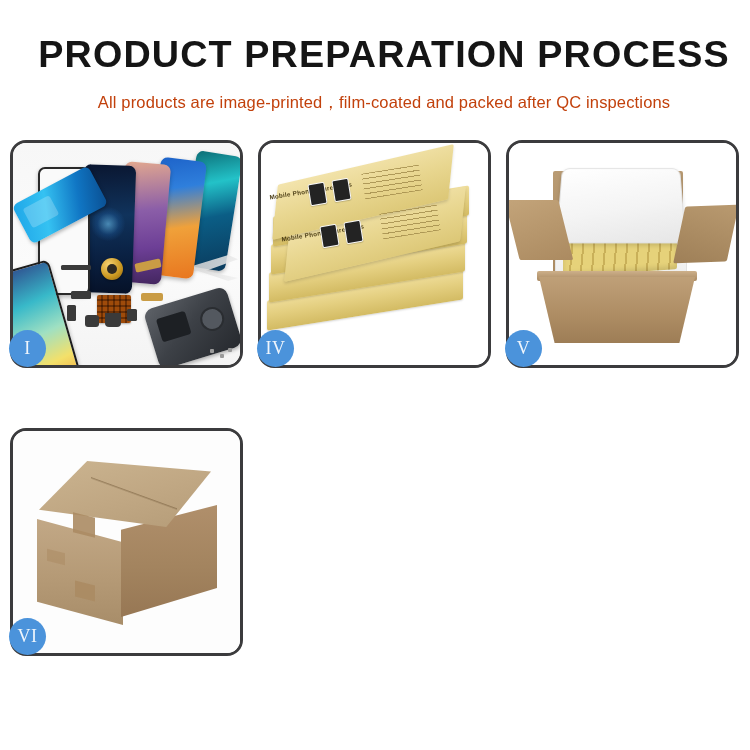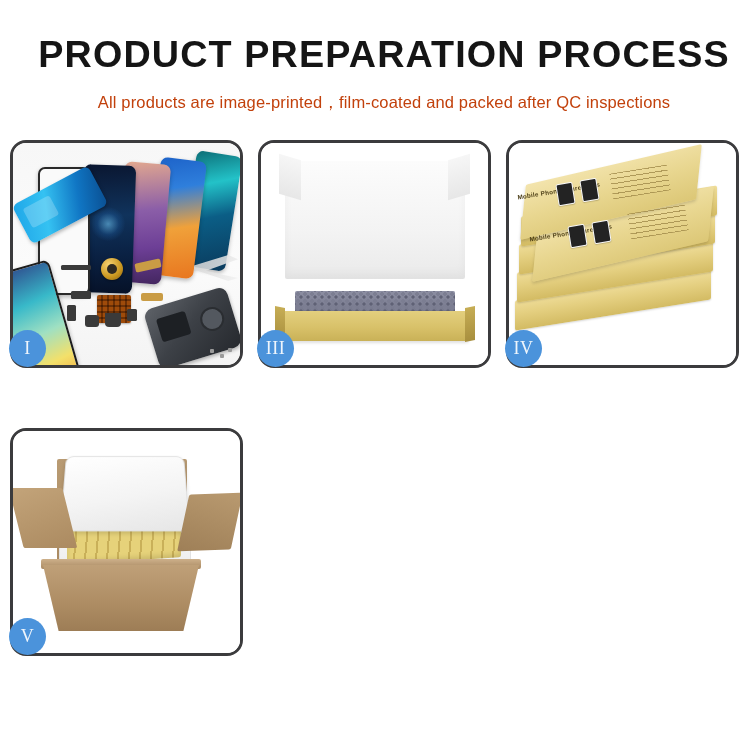--- a/index.html
+++ b/index.html
@@ -281,30 +281,20 @@
         <div class="part" style="left:92px;top:170px;width:16px;height:14px;border-radius:0 0 4px 4px;"></div>
         <div class="part" style="left:114px;top:166px;width:10px;height:12px;"></div>
         <div class="chassis"></div>
         <div class="screws"></div>
         <div class="tweezer"></div>
       </div>
       <div class="badge">I</div>
     </div>
 
 
-    <div class="panel">
-      <div class="photo p3">
-        <div class="box3-back"></div>
-        <div class="box3-lidL"></div>
-        <div class="box3-lidR"></div>
-        <div class="foam3"></div>
-        <div class="tray3"></div>
-      </div>
-      <div class="badge">III</div>
-    </div>
 
     <div class="panel">
       <div class="photo p4">
         <div class="stack">
           <div class="sbox b1"></div>
           <div class="sbox b2"></div>
           <div class="sbox b3"></div>
           <div class="sbox b4"></div>
 
           <div class="lidtop t2"></div>
@@ -340,15 +330,27 @@
         <div class="ybars"></div>
         <div class="foam-lid"></div>
         <div class="flapL"></div>
         <div class="flapR"></div>
         <div class="cartonRim"></div>
         <div class="cartonFront"></div>
       </div>
       <div class="badge">V</div>
     </div>
 
+    <div class="panel">
+      <div class="photo p6">
+        <div class="k-top"></div>
+        <div class="k-seam"></div>
+        <div class="k-left"></div>
+        <div class="k-right"></div>
+        <div class="tape t1"></div>
+        <div class="tape t2"></div>
+        <div class="tape t3"></div>
+      </div>
+      <div class="badge">VI</div>
+    </div>
 
   </div>
 </div>
 
 </body></html>

